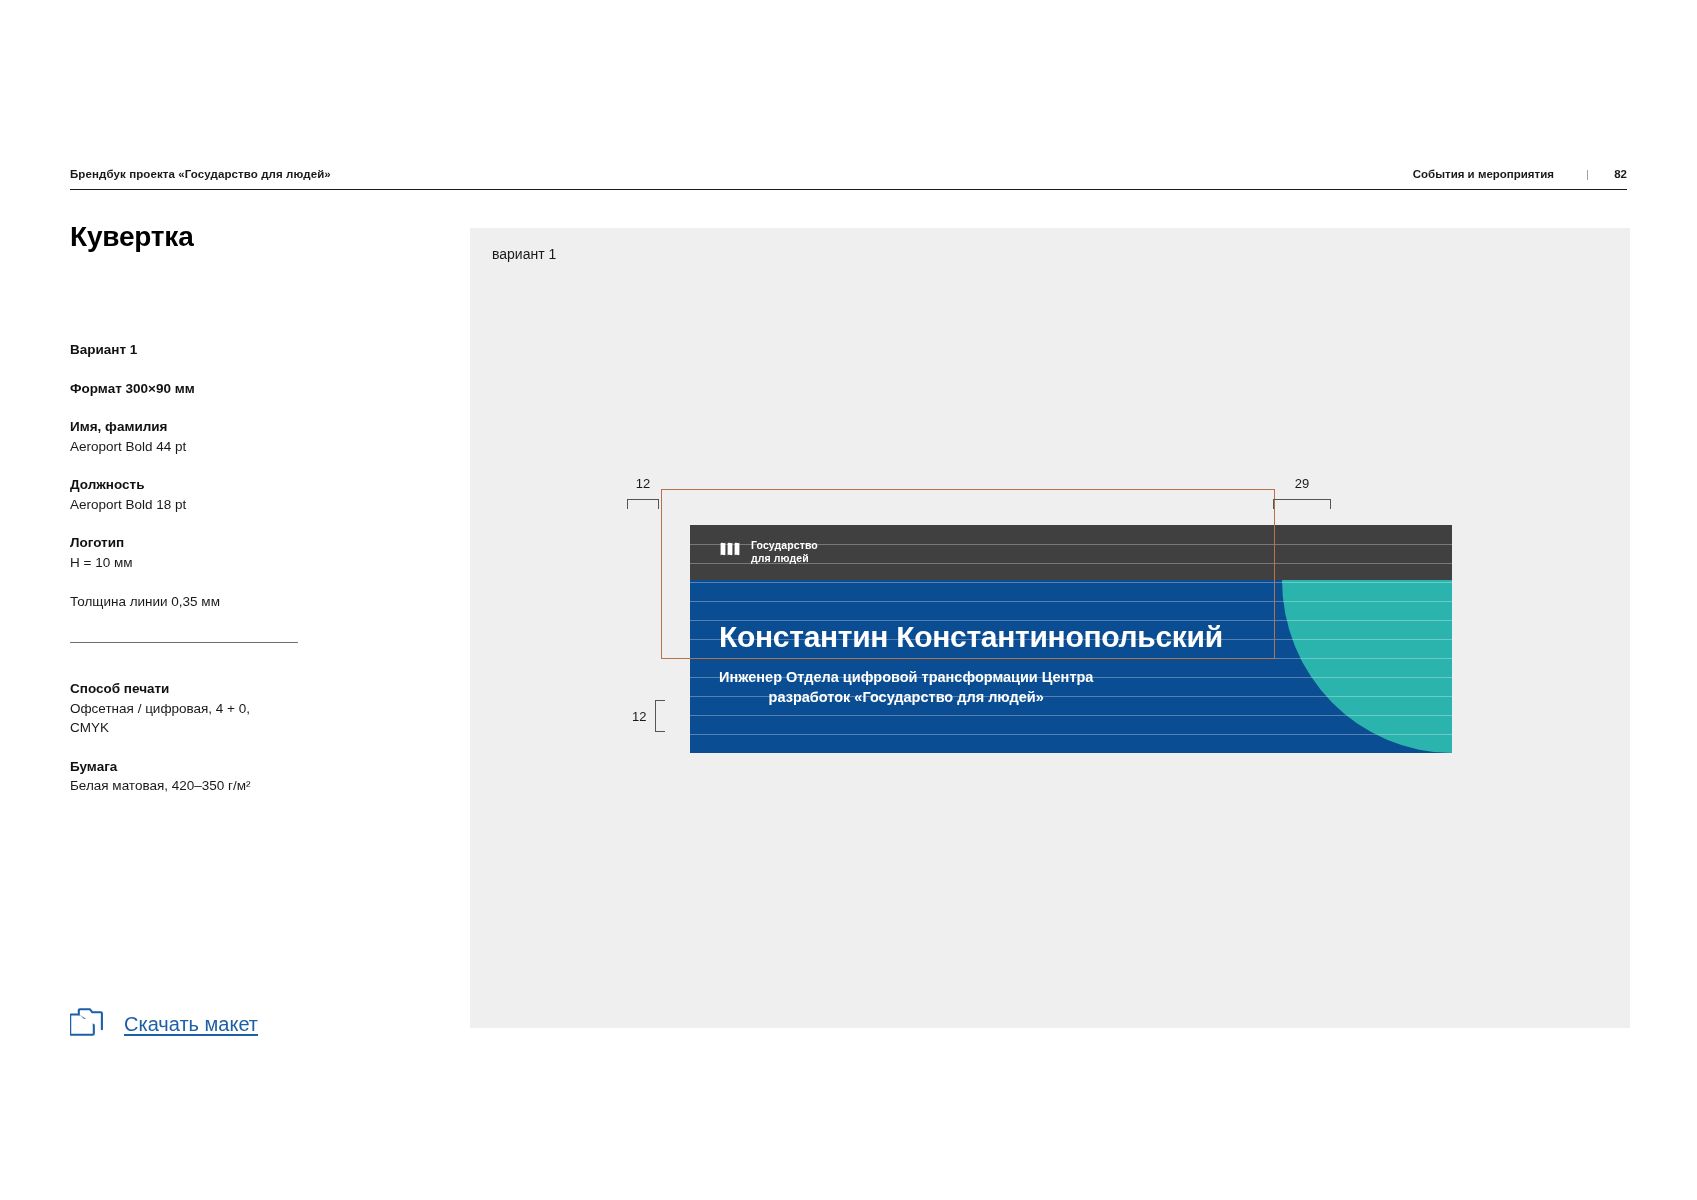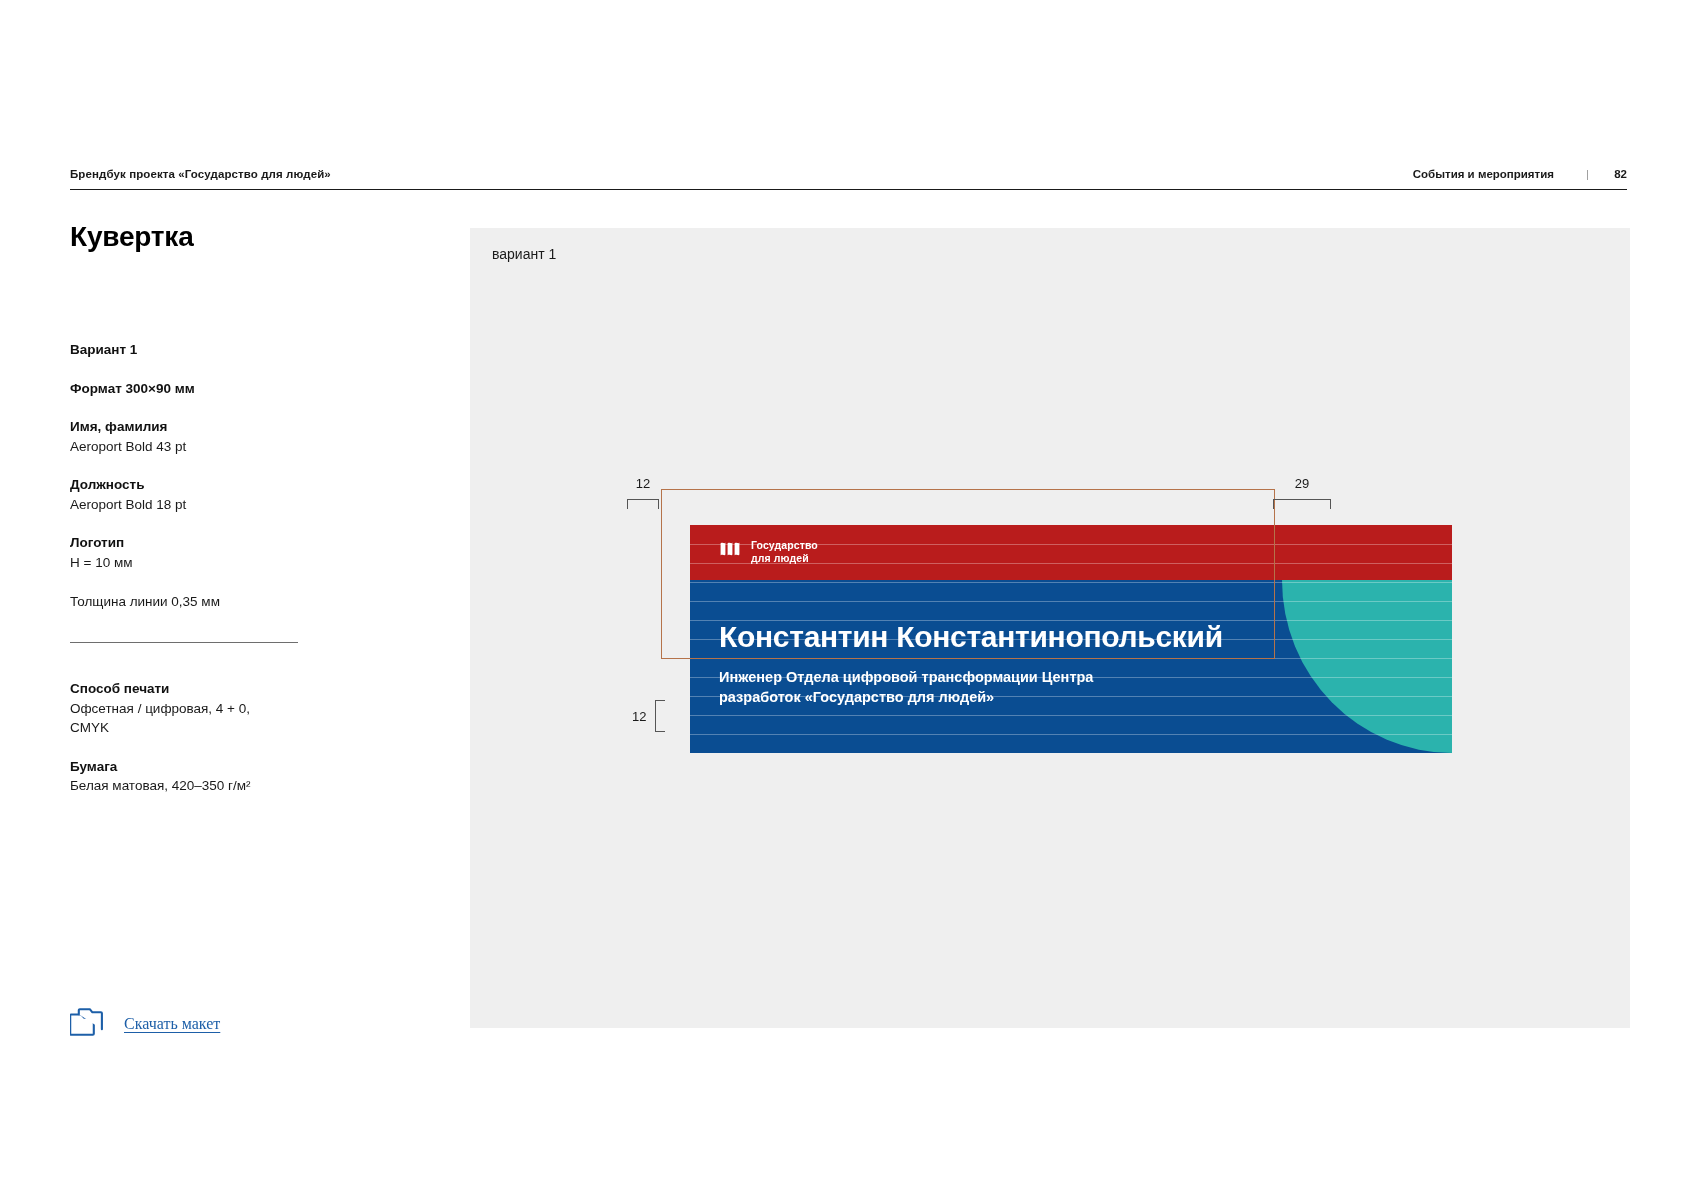--- a/index.html
+++ b/index.html
@@ -109,27 +109,26 @@
   #download-row {
     position: absolute;
     left: 70px;
     top: 1008px;
     display: flex;
     align-items: center;
     gap: 20px;
   }
   #download-row .folder-icon { display: block; }
   #download-link {
-    font-size: 16px;
+    font-size: 20px;
     color: #1d5fa8;
     text-decoration: underline;
     text-underline-offset: 3px;
     cursor: pointer;
     white-space: nowrap;
-    font-family: Liberation Serif, serif;
   }
 
   
   #preview-panel {
     position: absolute;
     left: 470px;
     top: 228px;
     width: 1160px;
     height: 800px;
     background: #efefef;
@@ -142,21 +141,21 @@
     color: #1a1a1a;
   }
 
   
   #card-mockup {
     position: absolute;
     left: 690px;
     top: 525px;
     width: 762px;
     height: 228px;
-    background: #b91c1c;
+    background: #404040;
     overflow: hidden;
   }
   #card-blue-band {
     position: absolute;
     left: 0;
     top: 55px;
     width: 100%;
     height: 173px;
     background: #0a4d92;
   }
@@ -217,20 +216,21 @@
   #card-position {
     position: absolute;
     left: 29px;
     top: 143px;
     font-size: 14.5px;
     font-weight: 700;
     line-height: 1.35;
     color: #ffffff;
     white-space: pre-line;
     z-index: 4;
+    text-align: center;
   }
 
   
   #card-safe-area {
     position: absolute;
     left: 661px;
     top: 489px;
     width: 612px;
     height: 168px;
     border: 1px solid #b5734a;
@@ -297,21 +297,21 @@
   <div class="spec-group">
     <div class="spec-label">Вариант 1</div>
   </div>
 
   <div class="spec-group">
     <div class="spec-label">Формат 300×90 мм</div>
   </div>
 
   <div class="spec-group">
     <div class="spec-label">Имя, фамилия</div>
-    <div class="spec-value">Aeroport Bold 43 pt</div>
+    <div class="spec-value">Aeroport Bold 44 pt</div>
   </div>
 
   <div class="spec-group">
     <div class="spec-label">Должность</div>
     <div class="spec-value">Aeroport Bold 18 pt</div>
   </div>
 
   <div class="spec-group">
     <div class="spec-label">Логотип</div>
     <div class="spec-value">H = 10 мм</div>

